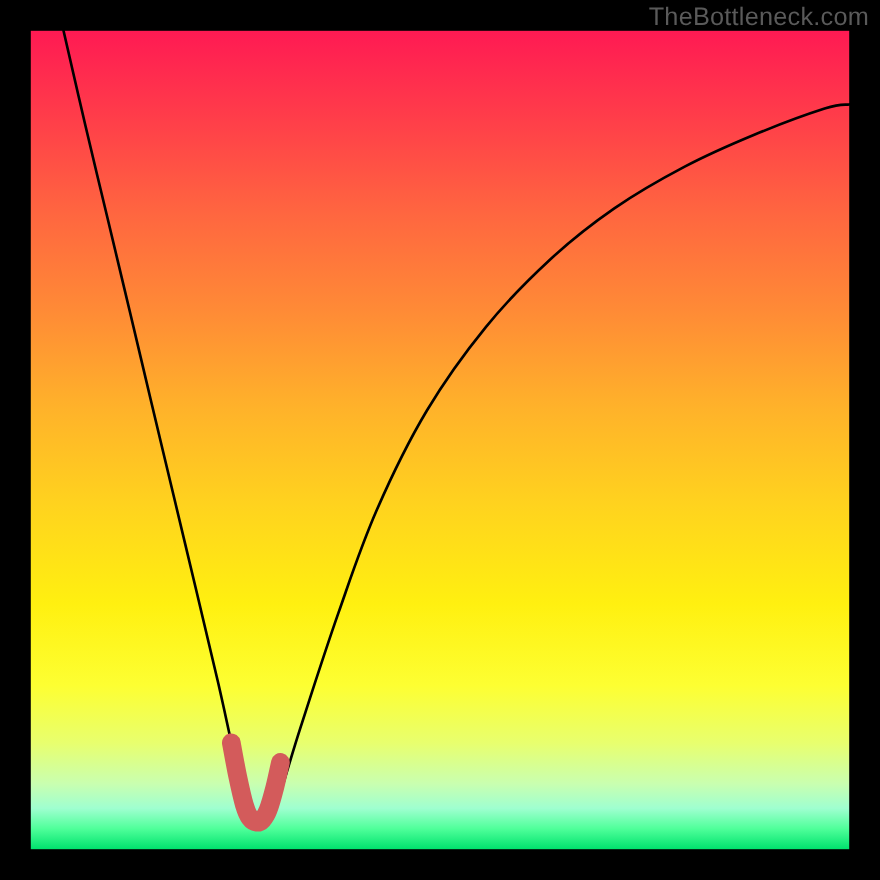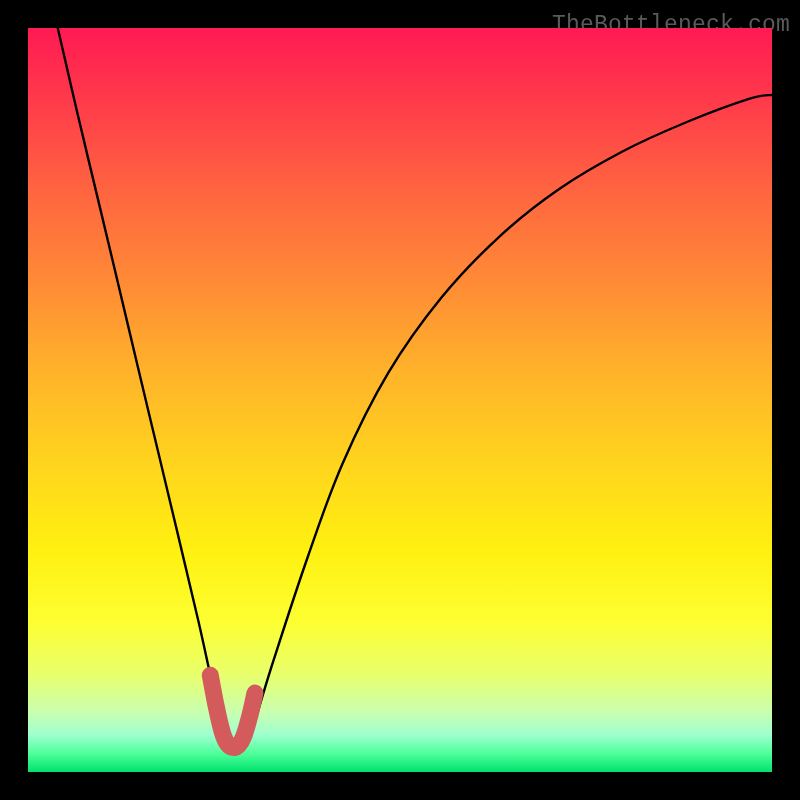--- a/index.html
+++ b/index.html
@@ -35,23 +35,23 @@
       #fdff32 80%,
       #e8ff6e 87%,
       #c9ffb0 92%,
       #9fffd0 95%,
       #4fff9a 97.5%,
       #00e26d 100%
     );
   }
   .watermark {
     position: absolute;
-    top: 12px;
+    top: 2px;
     right: 10px;
-    font-family: Liberation Mono, monospace;
+    font-family: Liberation Sans, sans-serif;
     font-size: 23px;
     color: #5a5a5a;
     letter-spacing: 0.2px;
     user-select: none;
   }
   svg.curve {
     position: absolute;
     top: 0;
     left: 0;
     width: 744px;

